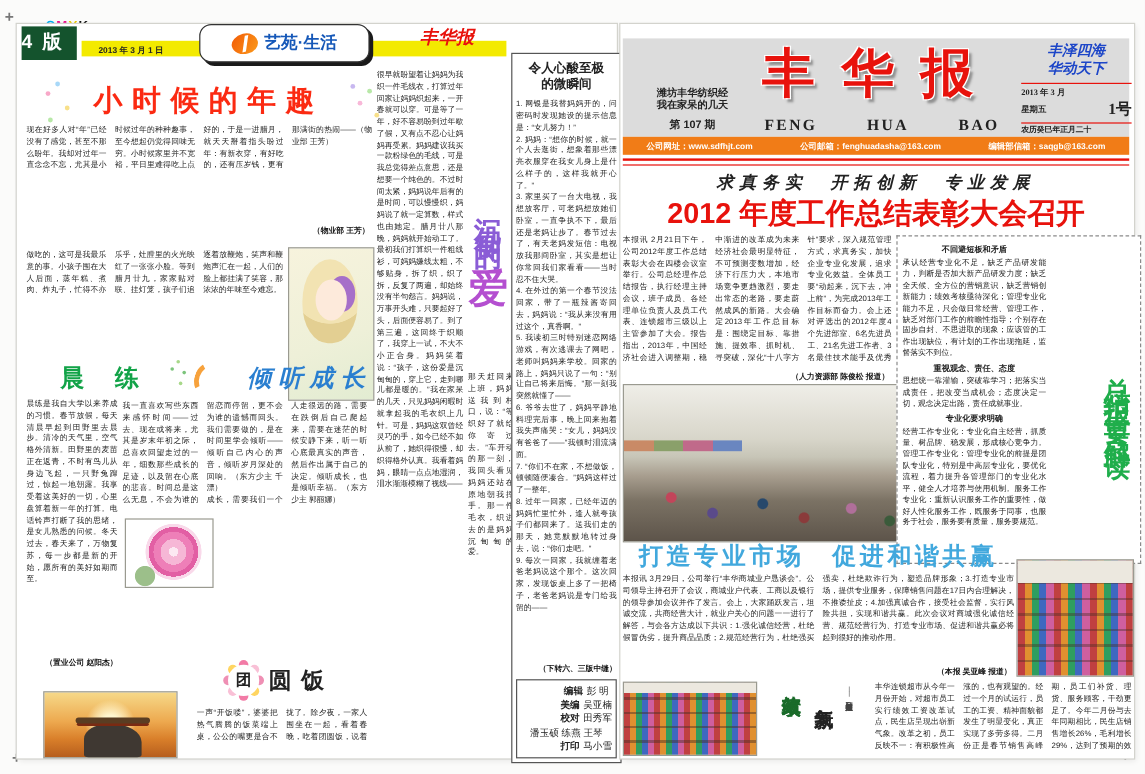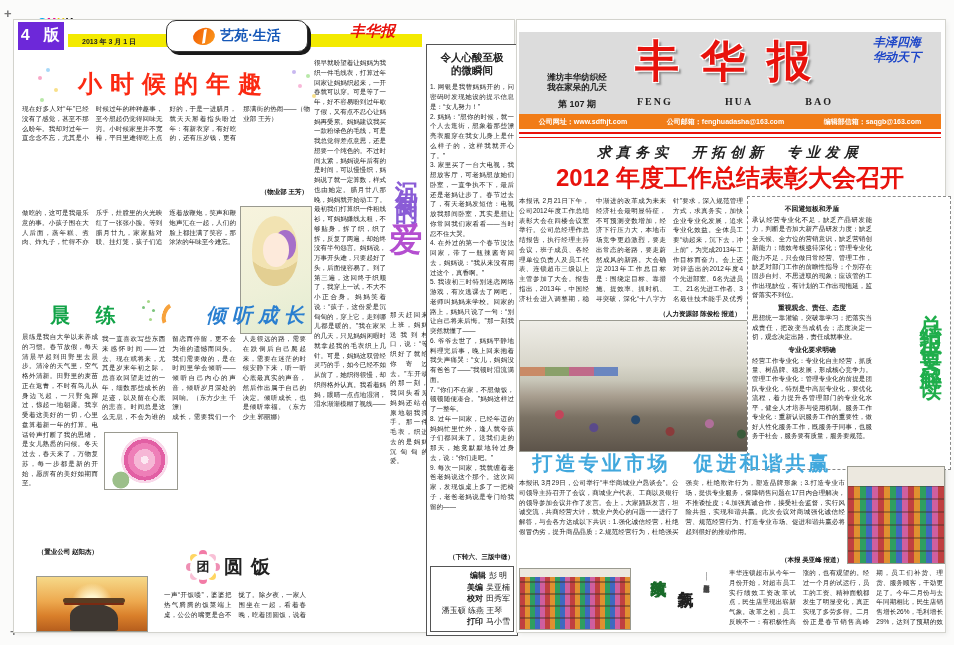--- a/index.html
+++ b/index.html
@@ -18,22 +18,22 @@
   
   .body-text{font-size:6.5px;line-height:1.5;text-align:justify;color:#1d1d1d;
              overflow:hidden;white-space:pre-line;}
   .cols-2{column-count:2;column-gap:7px;}
   .cols-3{column-count:3;column-gap:7px;}
   .cols-4{column-count:4;column-gap:7px;}
   .byline{font-size:6.5px;font-weight:bold;text-align:right;color:#111;}
   .photo{border:1px solid #9a9a90;}
 
   
-  .lp-edition{left:4px;top:2px;width:46px;height:28px;background:#6d28d9;color:#fff;
-              font-size:16px;font-weight:bold;text-align:center;line-height:28px;letter-spacing:2px;font-family:Liberation Mono, monospace;}
+  .lp-edition{left:4px;top:2px;width:46px;height:28px;background:#14532d;color:#fff;
+              font-size:16px;font-weight:bold;line-height:28px;letter-spacing:2px;}
   .lp-dateband{left:54px;top:14px;width:354px;height:13px;background:#f3ea00;}
   .lp-date{left:68px;top:17px;font-size:7px;font-weight:bold;color:#222;}
   .lp-paper-small{left:336px;top:2px;width:72px;color:#e8120c;font-weight:bold;font-style:italic;
                   font-size:15px;font-family:"Liberation Serif",serif;z-index:3;}
   .lp-tab{left:152px;top:0;width:140px;height:30px;background:#fff;border:1px solid #333;
           border-radius:10px;box-shadow:3px 3px 0 #1a1a1a;display:flex;align-items:center;
           justify-content:center;gap:5px;z-index:2;}
   .lp-section{color:#1658b8;font-weight:bold;font-size:14px;}
   .logo{width:22px;height:17px;background:linear-gradient(135deg,#f25a05,#fb9b1c);
         border-radius:60% 55% 55% 60%/55% 60% 55% 60%;transform:rotate(-14deg);position:relative;}
@@ -100,21 +100,21 @@
   
   .rp-masthead{left:2px;top:12px;width:422px;height:82px;background:#dcdcdc;position:absolute;}
   .rp-logo{left:12px;top:4px;width:40px;height:30px;}
   .rp-logo .logo{width:40px;height:30px;}
   .rp-company{left:0;top:40px;width:116px;text-align:center;font-size:8.5px;font-weight:bold;line-height:1.25;}
   .rp-issue{left:0;top:66px;width:116px;text-align:center;font-size:9px;font-weight:bold;}
   .rp-title{left:112px;top:0;width:206px;text-align:center;color:#e8120c;font-size:44px;
         font-weight:bold;letter-spacing:22px;font-family:"Liberation Serif",serif;
         text-shadow:1px 1px 0 #fff,-1px -1px 0 #fff,1px -1px 0 #fff,-1px 1px 0 #fff,3px 3px 2px rgba(0,0,0,.35);}
   .rp-py{left:118px;top:64px;width:196px;display:flex;justify-content:space-between;
-        font-family:"Liberation Serif",serif;font-size:10px;font-weight:bold;letter-spacing:2px;align-items:center;}
+        font-family:"Liberation Serif",serif;font-size:13px;font-weight:bold;letter-spacing:2px;align-items:center;}
   .rp-mast-right{left:332px;top:3px;width:92px;font-family:"Liberation Serif",serif;}
   .rp-slogan-blue{color:#1d46c8;font-style:italic;font-weight:bold;font-size:12px;line-height:1.25;text-align:center;}
   .rp-dates{border-top:1.5px solid #e8120c;margin-top:4px;padding-top:2px;font-size:7px;font-weight:bold;}
   .rp-daterow{display:flex;justify-content:space-between;align-items:center;}
   .rp-issueno{font-size:13px;}
   .rp-lunar{border-top:1px solid #e8120c;margin-top:2px;padding-top:1px;font-size:6.5px;font-weight:bold;}
   .rp-contact{left:2px;top:94px;width:422px;height:15px;background:#f17c17;color:#fff;
         display:flex;align-items:center;justify-content:space-around;font-size:7px;font-weight:bold;}
   .rp-redrule{left:2px;top:112px;width:422px;height:3px;border-top:2px solid #e8120c;border-bottom:1.5px solid #e8120c;}
   .rp-slogan{left:40px;top:124px;width:346px;text-align:center;font-family:"Liberation Serif",serif;
@@ -245,20 +245,28 @@
       <div class="abs rp-issue">第 107 期</div>
       <div class="abs rp-title">丰华报</div>
       <div class="abs rp-py">
         <span>FENG</span>
         <span>HUA</span>
         <span>BAO</span>
       </div>
       <div class="abs rp-mast-right">
         <div class="rp-slogan-blue">丰泽四海</div>
         <div class="rp-slogan-blue">华动天下</div>
+        <div class="rp-dates">
+          <div>2013 年 3 月</div>
+          <div class="rp-daterow">
+            <span>星期五</span>
+            <span class="rp-issueno">1号</span>
+          </div>
+          <div class="rp-lunar">农历癸巳年正月二十</div>
+        </div>
       </div>
     </div>
     <div class="abs rp-contact">
       <span>公司网址：www.sdfhjt.com</span>
       <span>公司邮箱：fenghuadasha@163.com</span>
       <span>编辑部信箱：saqgb@163.com</span>
     </div>
     <div class="abs rp-redrule"></div>
 
     <div class="abs rp-slogan">求真务实　开拓创新　专业发展</div>

